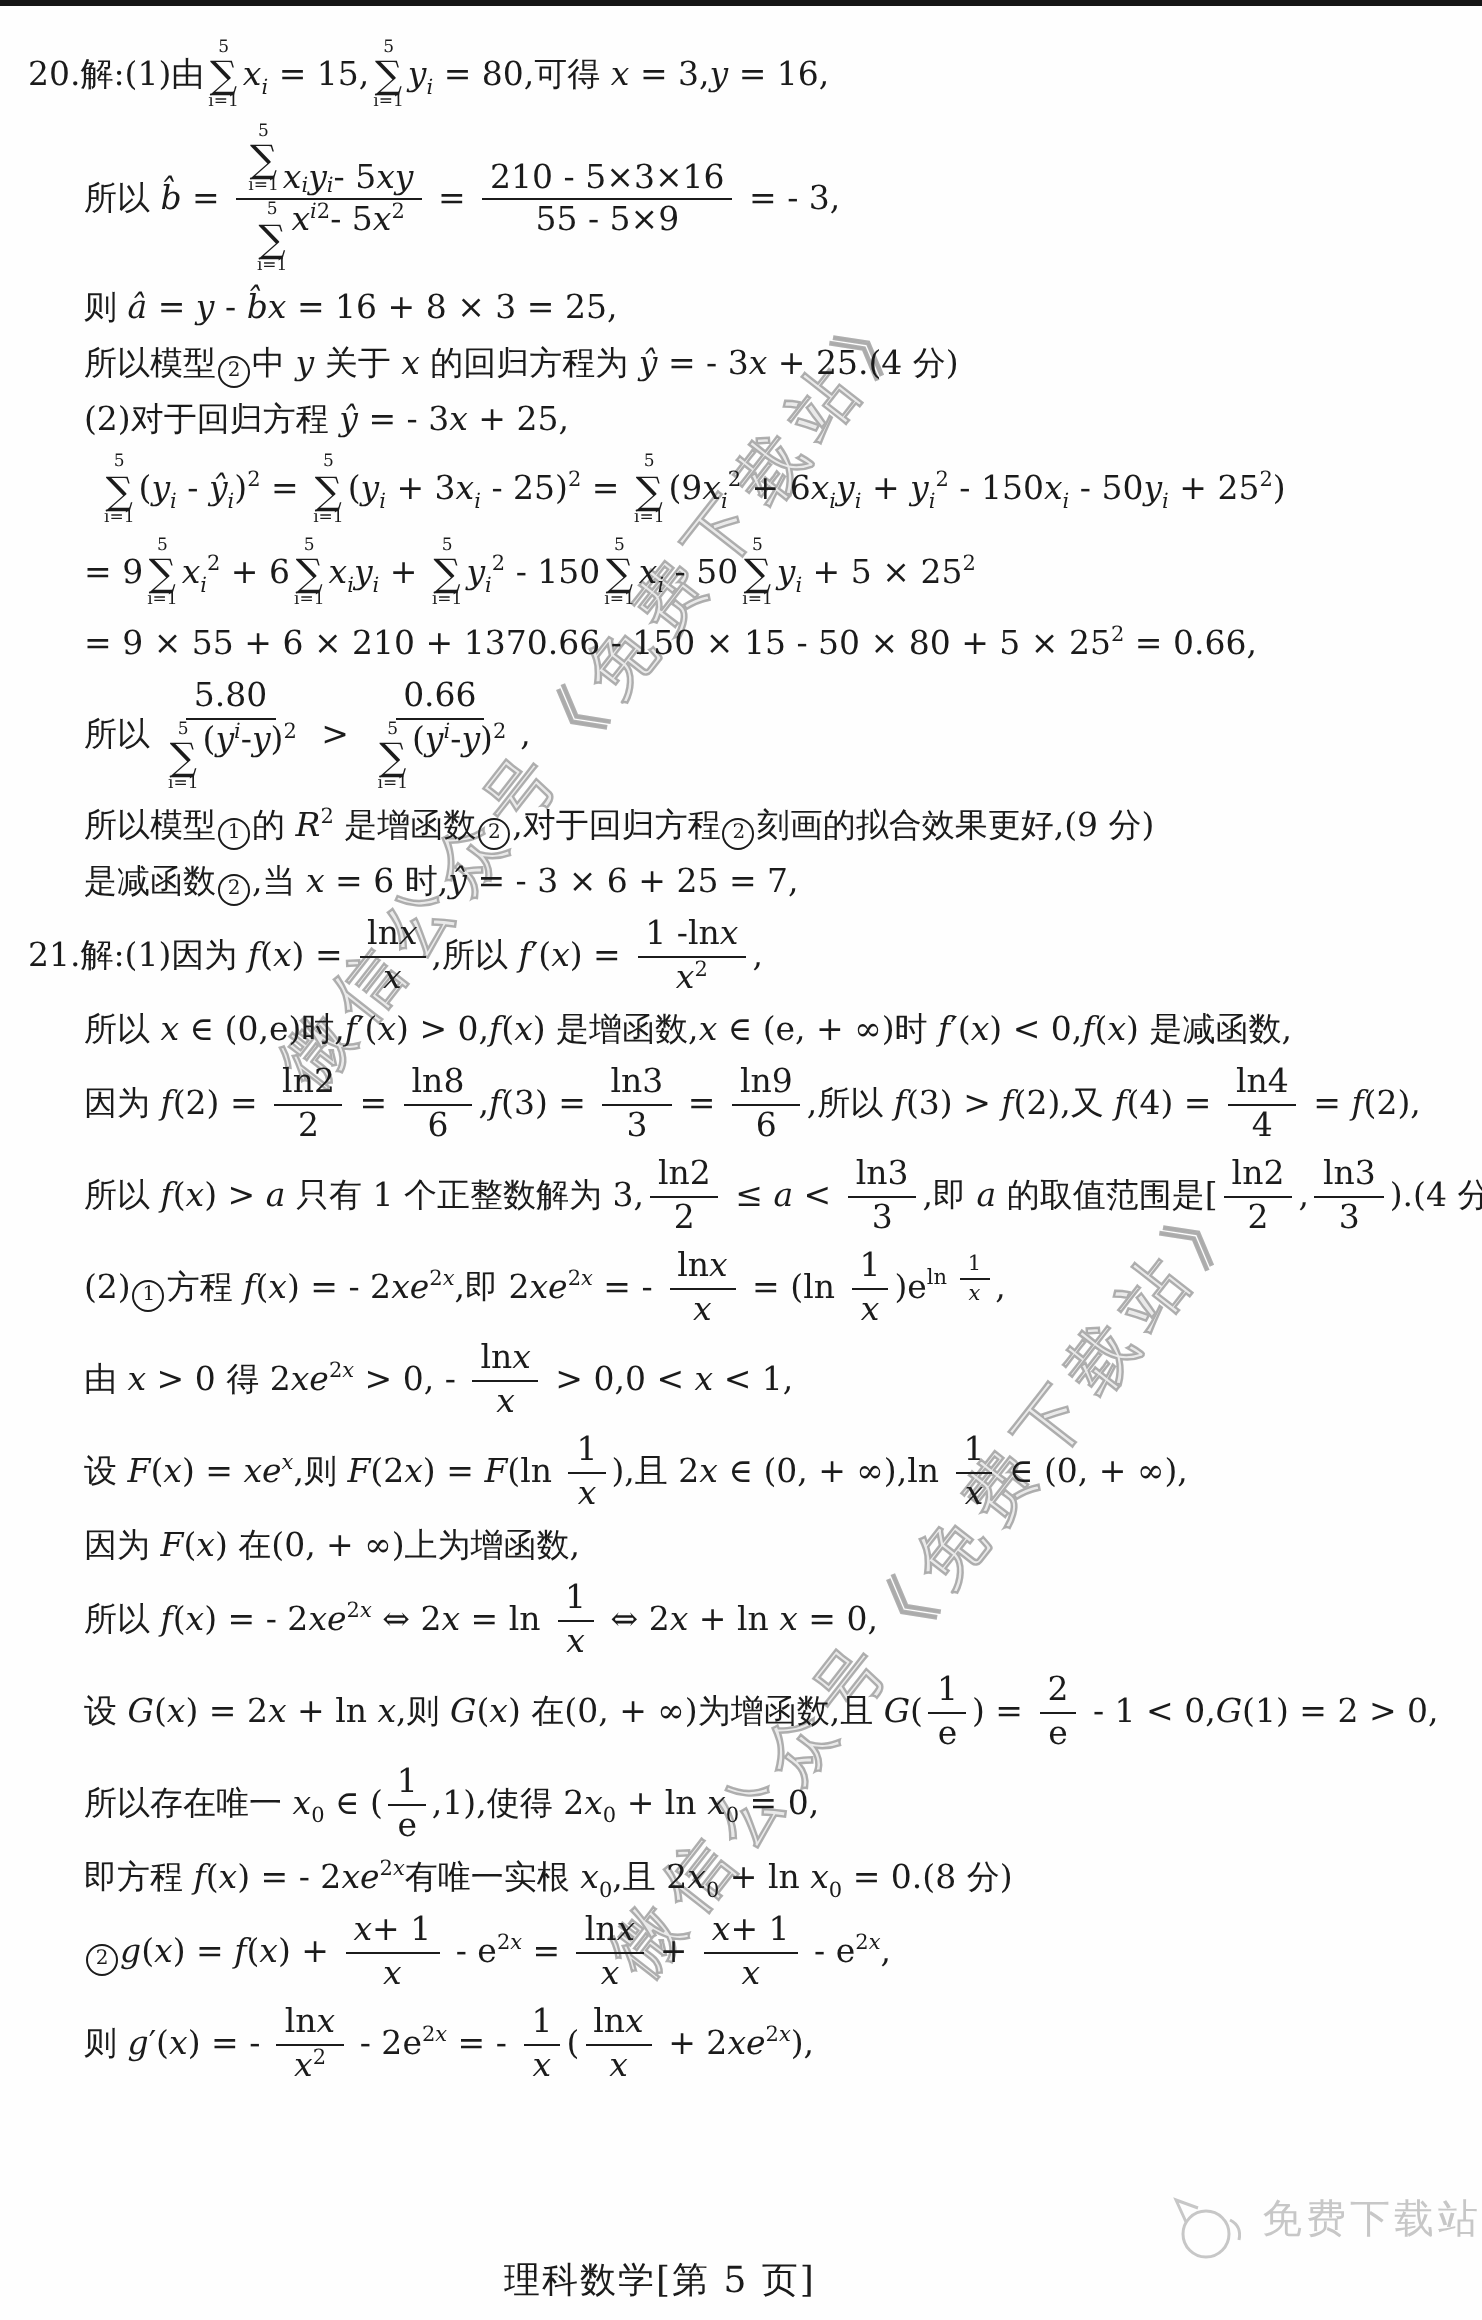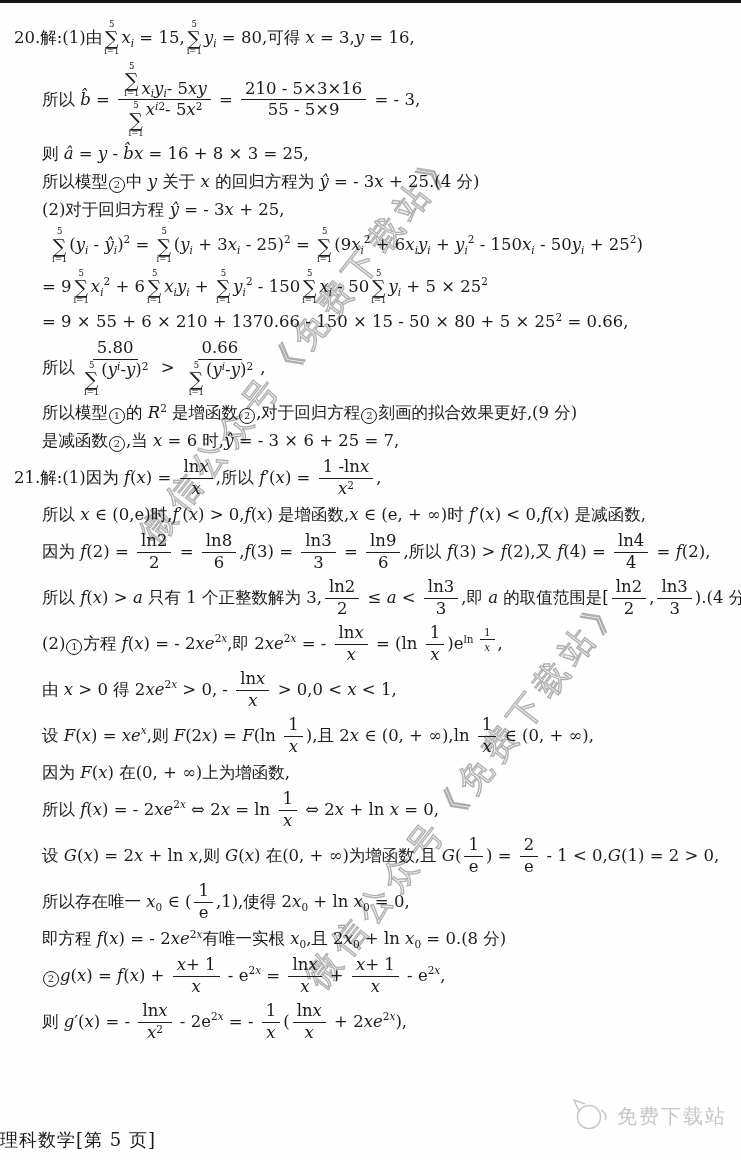--- a/index.html
+++ b/index.html
@@ -61,26 +61,26 @@
     color:rgba(165,165,165,0.22);
     -webkit-text-stroke:1.2px rgba(150,150,150,0.75);
     transform:translate(-50%,-50%) rotate(-52deg);
     pointer-events:none;
     font-family:"DejaVu Serif","Liberation Serif",serif;
   }
   #wm1{left:300px;top:345px;}
   #wm2{left:465px;top:790px;}
   #page-footer{
     position:absolute;top:1128px;left:0;width:660px;
-    text-align:left;font-size:18px;letter-spacing:1px;
+    text-align:center;font-size:18px;letter-spacing:1px;
     color:var(--ink,#1b1b1b);
   }
   #corner-watermark{
-    position:absolute;top:1096px;right:14px;
-    display:flex;align-items:center;gap:5px;
+    position:absolute;top:1096px;right:0;
+    display:flex;gap:5px;
     color:var(--corner,#c7c7c7);
     font-size:20px;letter-spacing:2px;
     font-family:"DejaVu Sans","Liberation Sans",sans-serif;
   }
 </style>
 </head>
 <body>
 
 <div id="page">
   <div id="top-border"></div>

